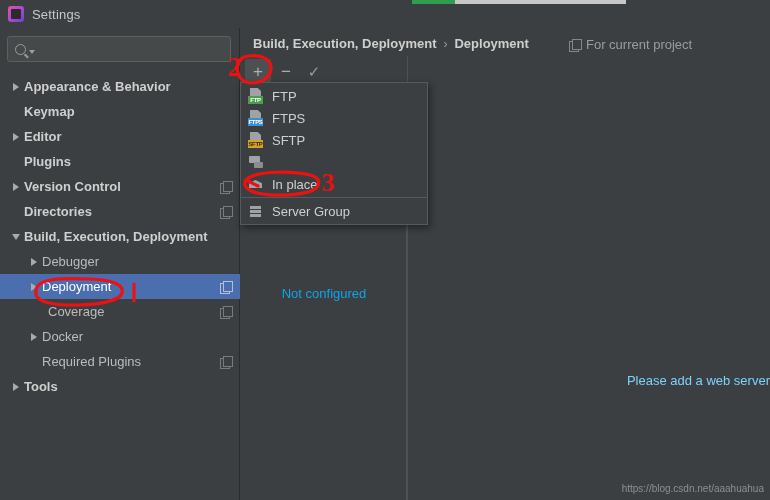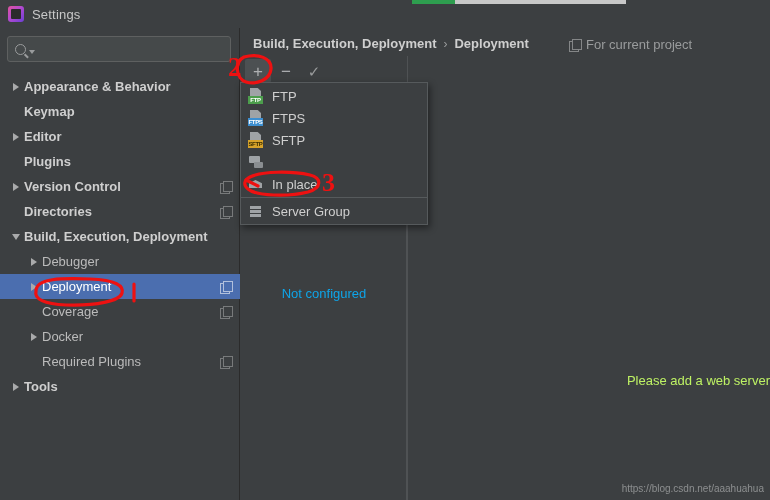--- a/index.html
+++ b/index.html
@@ -188,21 +188,21 @@
     position: absolute; left: 0; top: 200px;
     width: 166px; text-align: center;
     font-size: 13px; color: #0ea5e9;
   }
   .vdivider {
     position: absolute; left: 166px; top: 58px;
     width: 1px; height: 414px; background: #4F5254;
   }
   .detail-msg {
     position: absolute; right: 0px; top: 345px;
-    font-size: 13px; color: #bef264; white-space: nowrap;
+    font-size: 13px; color: #7dd3fc; white-space: nowrap;
   }
   .watermark {
     position: absolute; right: 6px; bottom: 6px;
     font-size: 10px; color: #8D8F90;
     font-family: Liberation Sans, sans-serif;
   }
 
   
   .popup {
     position: absolute; left: 240px; top: 82px;
@@ -343,21 +343,21 @@
           </span>
           <span class="tree-label">Debugger</span>
         </div>
         <div class="tree-row selected" style="padding-left: 26px;">
           <span class="tree-arrow">
             <i></i>
           </span>
           <span class="tree-label">Deployment</span>
           <span class="copy-badge"></span>
         </div>
-        <div class="tree-row" style="padding-left: 26px;">
+        <div class="tree-row" style="padding-left: 26px; gap: 6px;">
           <span class="tree-arrow"></span>
           <span class="tree-label">Coverage</span>
           <span class="copy-badge"></span>
         </div>
         <div class="tree-row" style="padding-left: 26px;">
           <span class="tree-arrow">
             <i></i>
           </span>
           <span class="tree-label">Docker</span>
         </div>

